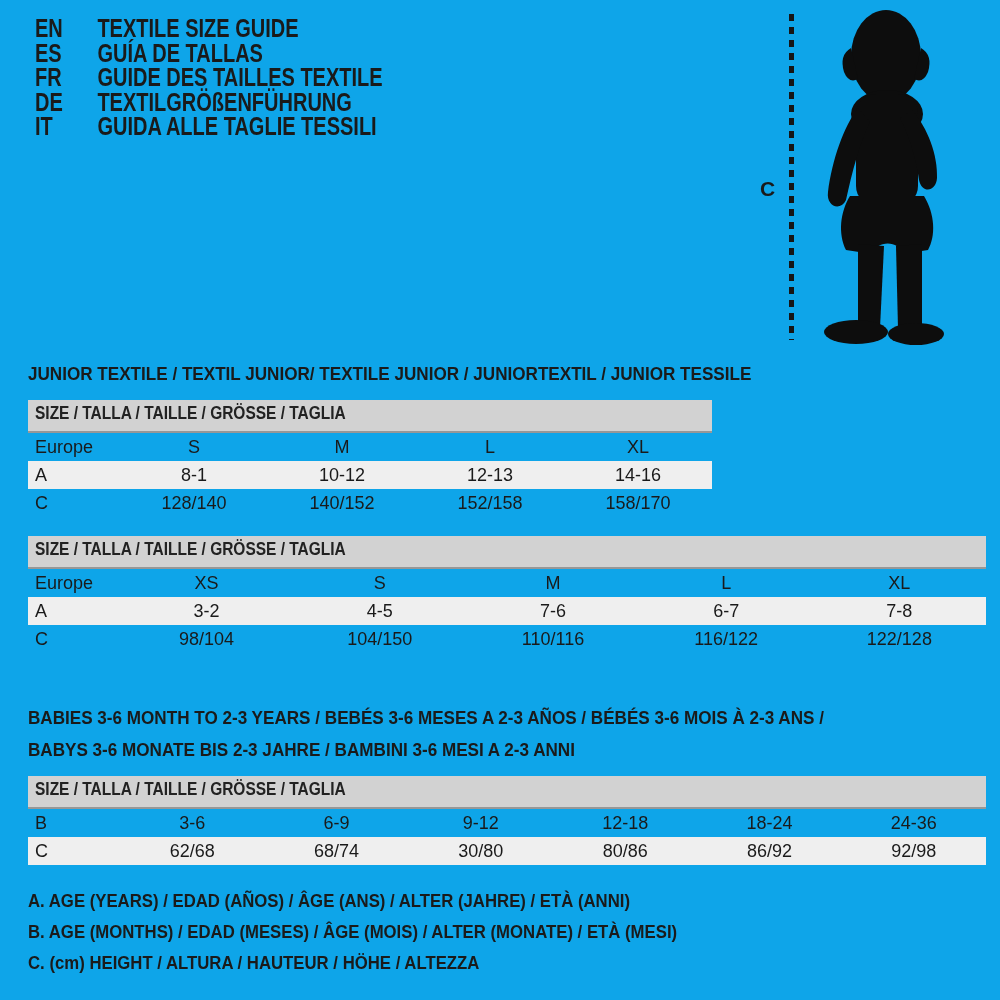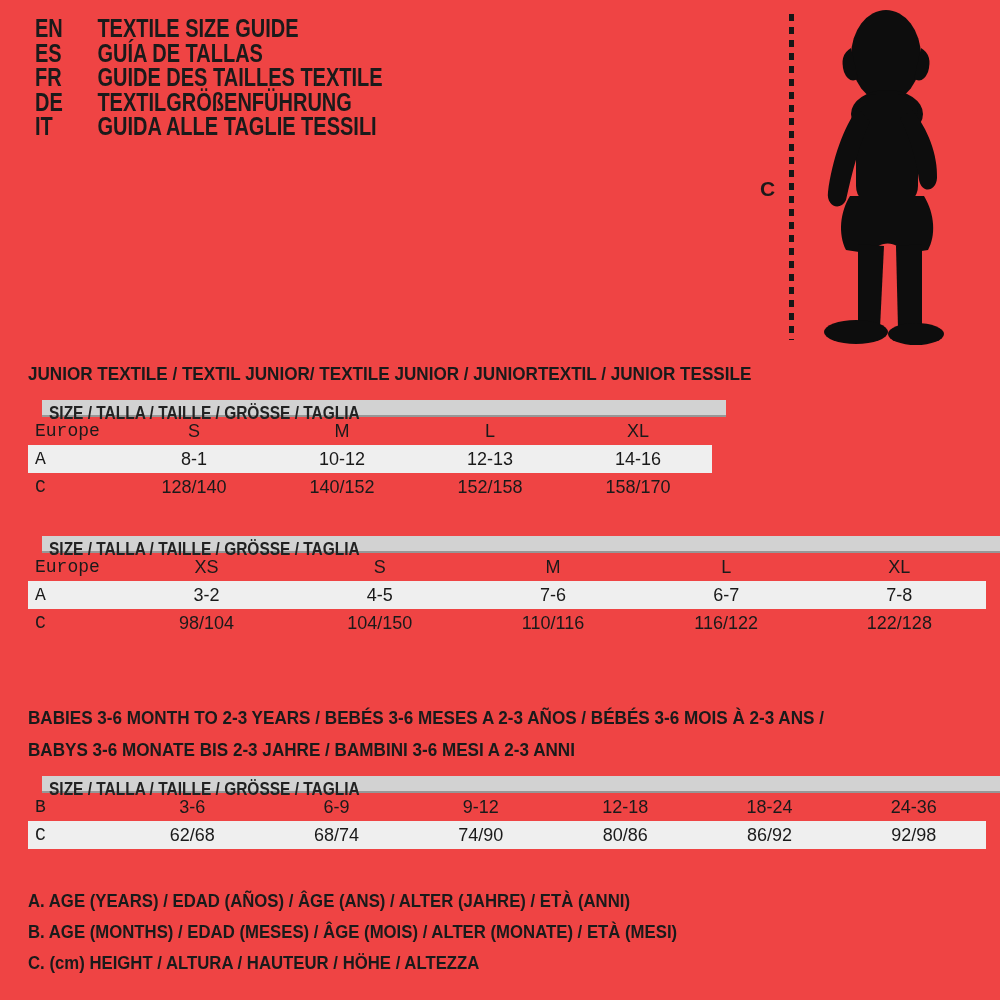--- a/index.html
+++ b/index.html
@@ -1,17 +1,17 @@
 <!DOCTYPE html>
 <html><head>
 <meta charset="utf-8">
 <style>
   html,body { margin:0; padding:0; background:#ffffff; }
   #canvas {
-    position:relative; width:1000px; height:1000px; background:#ef4444;
+    position:relative; width:1000px; height:1000px; background:#0ea5e9;
     font-family:"Liberation Sans", sans-serif; color:#1a1a1a; overflow:hidden;
   }
   
   #lang-block {
     position:absolute; left:35px; top:16px;
     transform:scaleX(0.80); transform-origin:0 0;
     font-weight:700; font-size:25px; line-height:24.5px; white-space:nowrap;
   }
   .lang-row { display:flex; }
   .lang-code { width:78px; flex:0 0 78px; }
@@ -28,30 +28,30 @@
   .section-children { top:536px; } .section-children .size-bar, .section-children table { width:958px; }
   .section-babies   { top:702px; } .section-babies  .size-bar, .section-babies  table { width:958px; }
   .sec-title { margin-bottom:10px; }
   .sec-title-line {
     font-weight:700; font-size:19px; line-height:32px; white-space:nowrap;
     transform:scaleX(0.90); transform-origin:0 50%;
   }
   .t-sub { font-size:12px; vertical-align:-4px; }
   .size-bar {
     background:#d2d2d2; border-bottom:2px solid #979797;
-    height:17px; line-height:27px; padding-left:7px; box-sizing:border-box;margin-left:14px;
+    height:33px; line-height:27px; padding-left:7px; box-sizing:border-box;
   }
   .bar-text {
     display:inline-block; transform:scaleX(0.86); transform-origin:0 50%;
     font-weight:700; font-size:18px; color:#222; white-space:nowrap;
   }
   table { border-collapse:collapse; table-layout:fixed; }
   tr:nth-child(even) { background:#efefef; }
   th,td { height:28px; padding:0; font-size:18px; font-weight:400; }
-  th { text-align:left; padding-left:7px;font-family:Liberation Mono, monospace; }
+  th { text-align:left; padding-left:7px; }
   td { text-align:center; }
   
   #notes {
     position:absolute; left:28px; top:886px;
     font-weight:700; font-size:18px; line-height:31px; white-space:nowrap;
     transform:scaleX(0.93); transform-origin:0 0;
   }
 </style>
 </head>
 <body>
@@ -213,21 +213,21 @@
               <td>6-9</td>
               <td>9-12</td>
               <td>12-18</td>
               <td>18-24</td>
               <td>24-36</td>
             </tr>
             <tr>
               <th>C</th>
               <td>62/68</td>
               <td>68/74</td>
-              <td>74/90</td>
+              <td>30/80</td>
               <td>80/86</td>
               <td>86/92</td>
               <td>92/98</td>
             </tr>
           </tbody>
     </table>
   </div>
 </div>
 
   <div id="notes">

